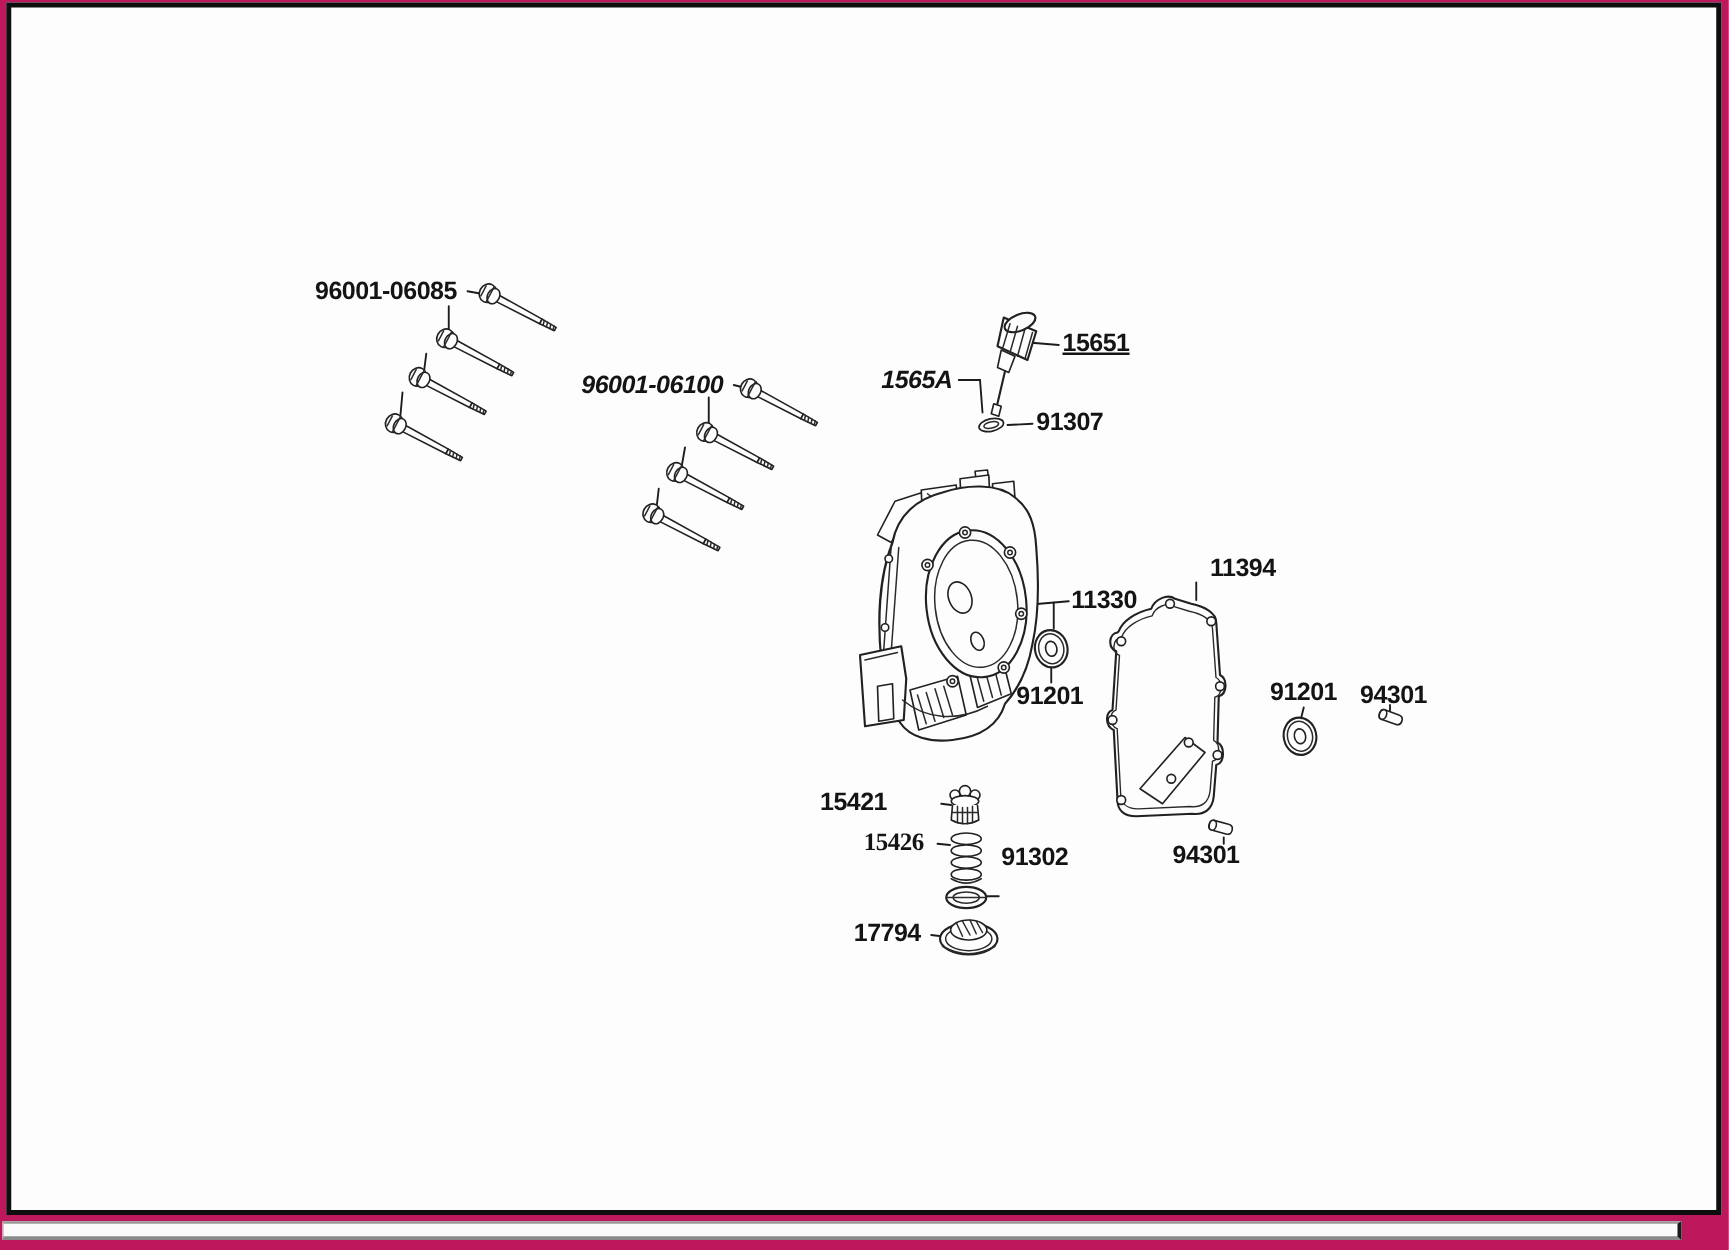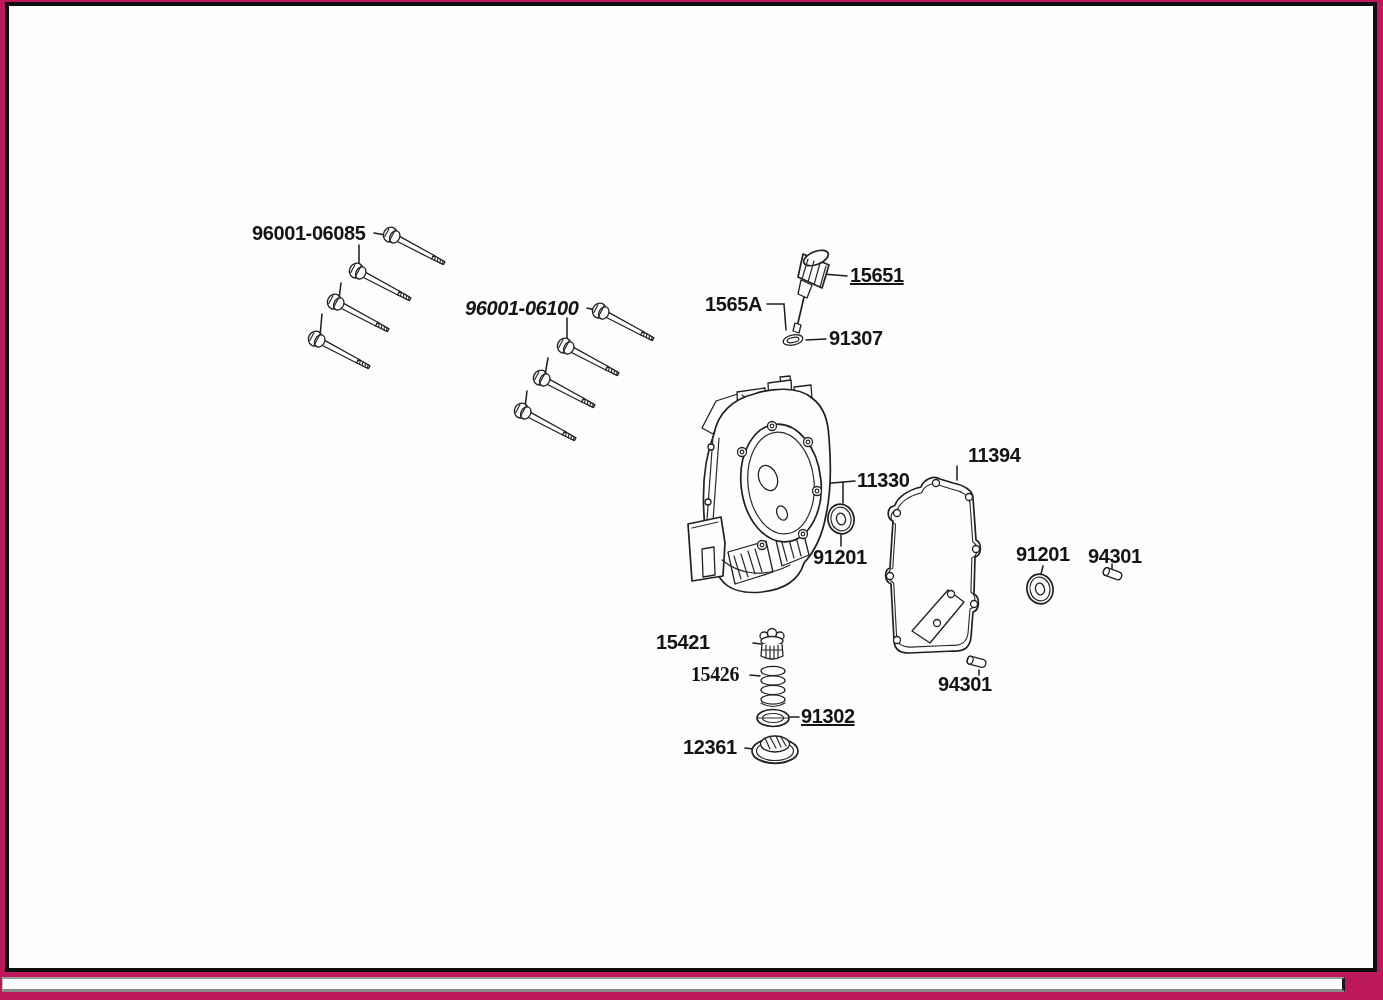--- a/index.html
+++ b/index.html
@@ -226,25 +226,25 @@
       <ellipse class="lt" cx="775" cy="751" rx="18.5" ry="9.5"></ellipse>
       <ellipse class="fw2" cx="775" cy="744" rx="14.5" ry="8"></ellipse>
       <path class="lt" d="M765,738 L770,749 M770,737 L776,748 M776,736 L781,747 M781,737 L786,746"></path>
       <path class="lt" d="M754,757 Q775,769 796,757"></path>
     </g>
   </svg>
 
   <div class="plabel" style="left:252px;top:223px;">96001-06085</div>
   <div class="plabel" style="left:465px;top:298px;font-style:italic;">96001-06100</div>
   <div class="plabel" style="left:850px;top:265px;text-decoration:underline;">15651</div>
-  <div class="plabel" style="left:705px;top:294px;">1565A</div>
+  <div class="plabel" style="left:705px;top:294px;font-style:italic;">1565A</div>
   <div class="plabel" style="left:829px;top:328px;">91307</div>
   <div class="plabel" style="left:857px;top:470px;">11330</div>
   <div class="plabel" style="left:929px;top:445px;margin-left:39px;">11394</div>
   <div class="plabel" style="left:813px;top:547px;">91201</div>
   <div class="plabel" style="left:1016px;top:544px;">91201</div>
   <div class="plabel" style="left:1088px;top:546px;">94301</div>
   <div class="plabel" style="left:938px;top:674px;">94301</div>
   <div class="plabel" style="left:656px;top:632px;">15421</div>
   <div class="plabel" style="left:691px;top:664px;font-family:Liberation Serif, serif;">15426</div>
-  <div class="plabel" style="left:801px;top:706px;text-decoration:underline;">91302</div>
-  <div class="plabel" style="left:683px;top:737px;">12361</div>
+  <div class="plabel" style="left:801px;top:676px;">91302</div>
+  <div class="plabel" style="left:683px;top:737px;">17794</div>
 </div>
 
 </body></html>

